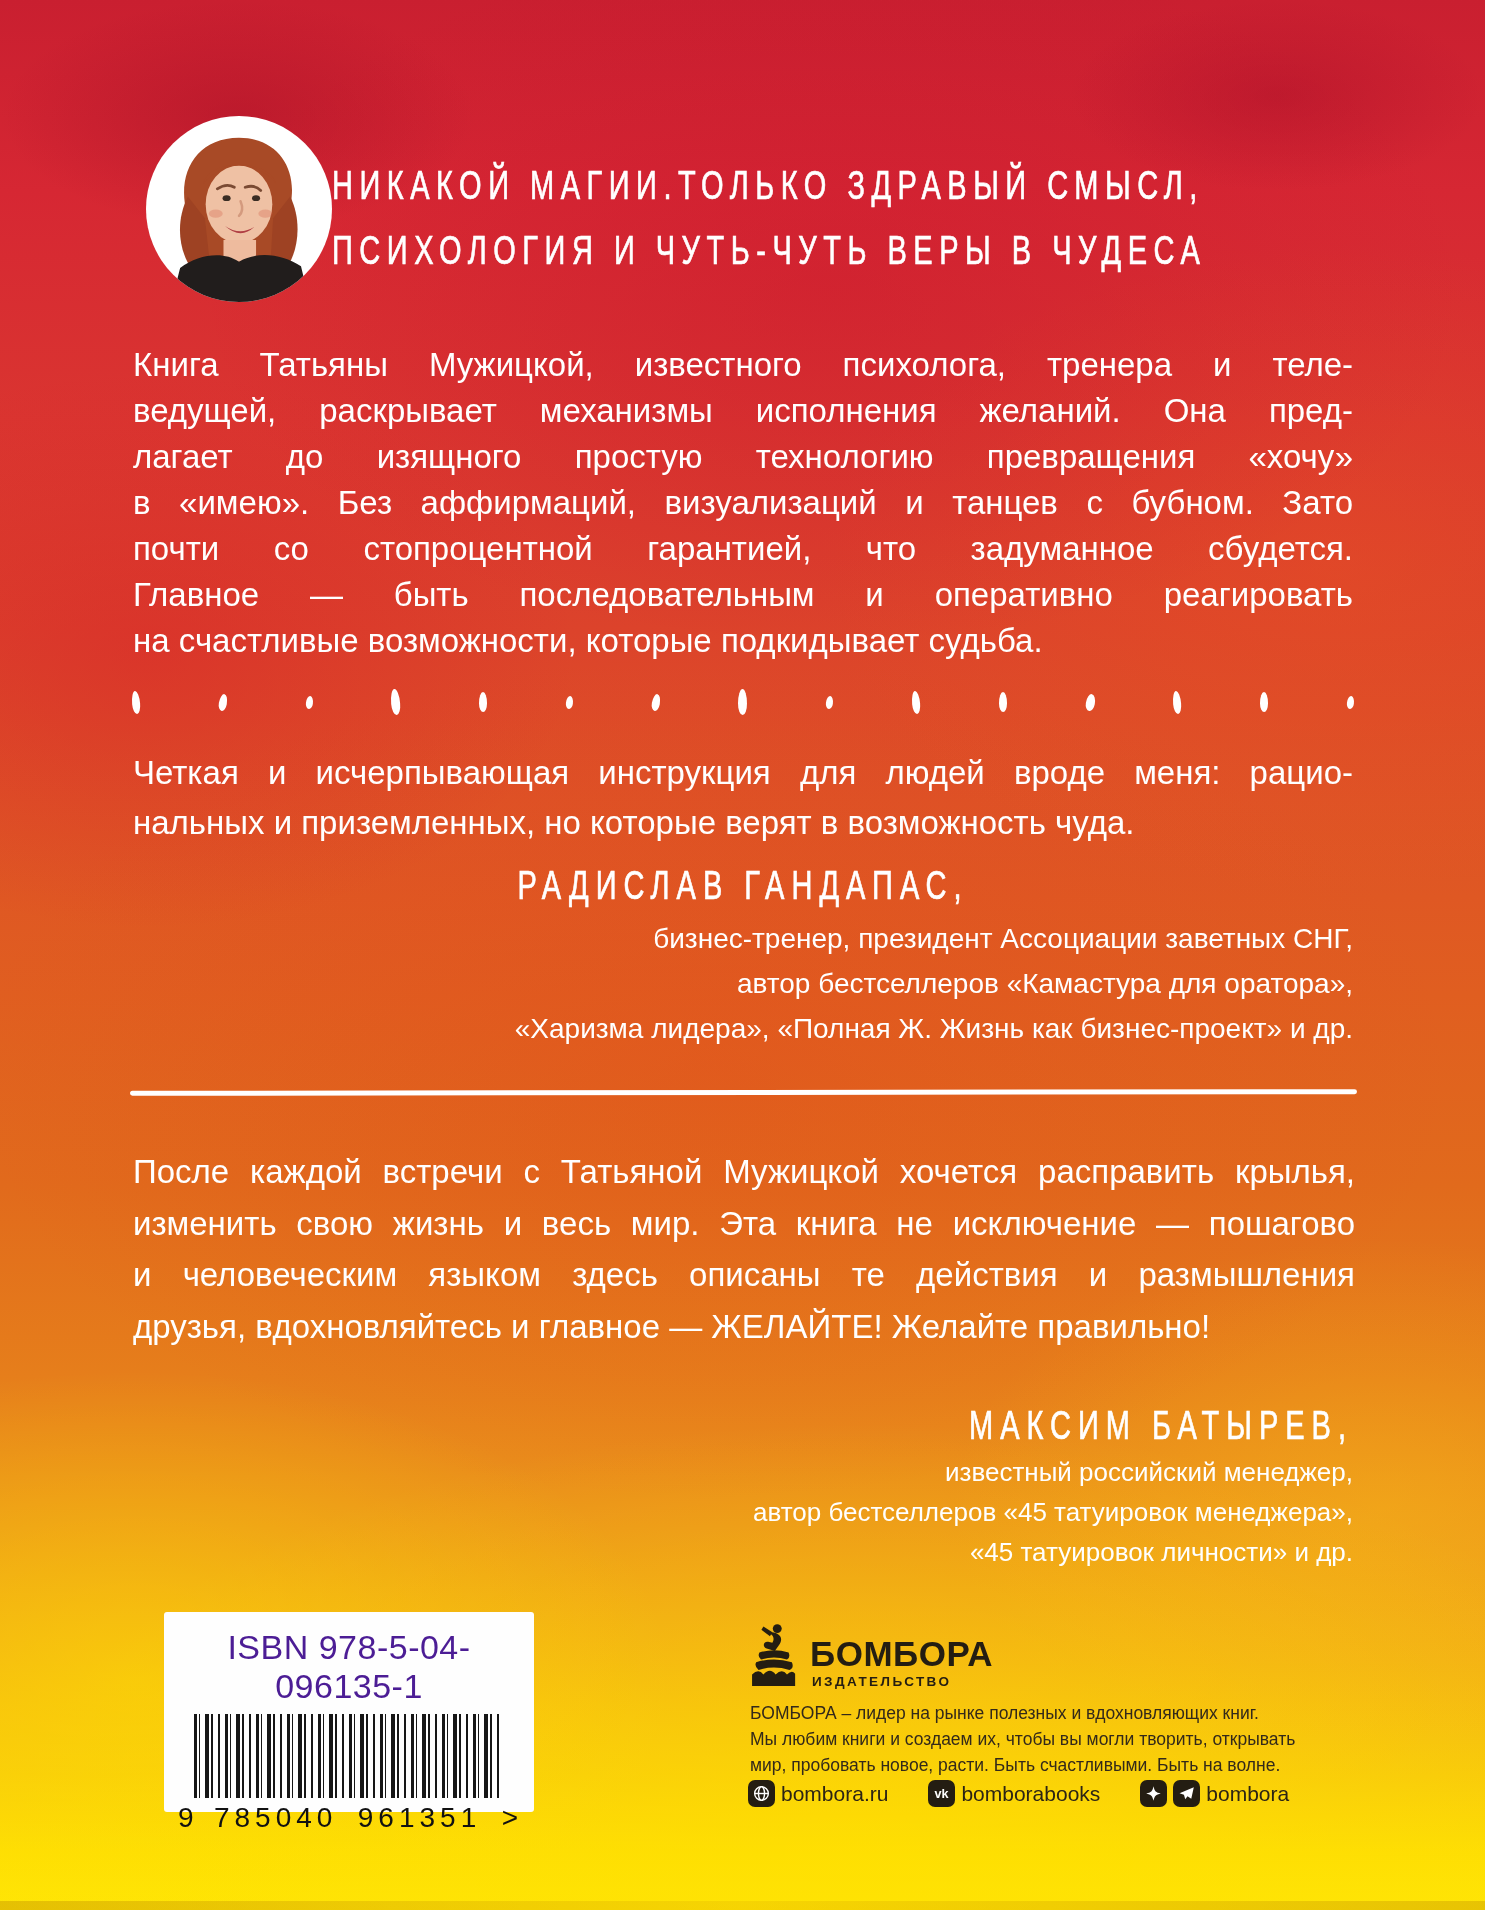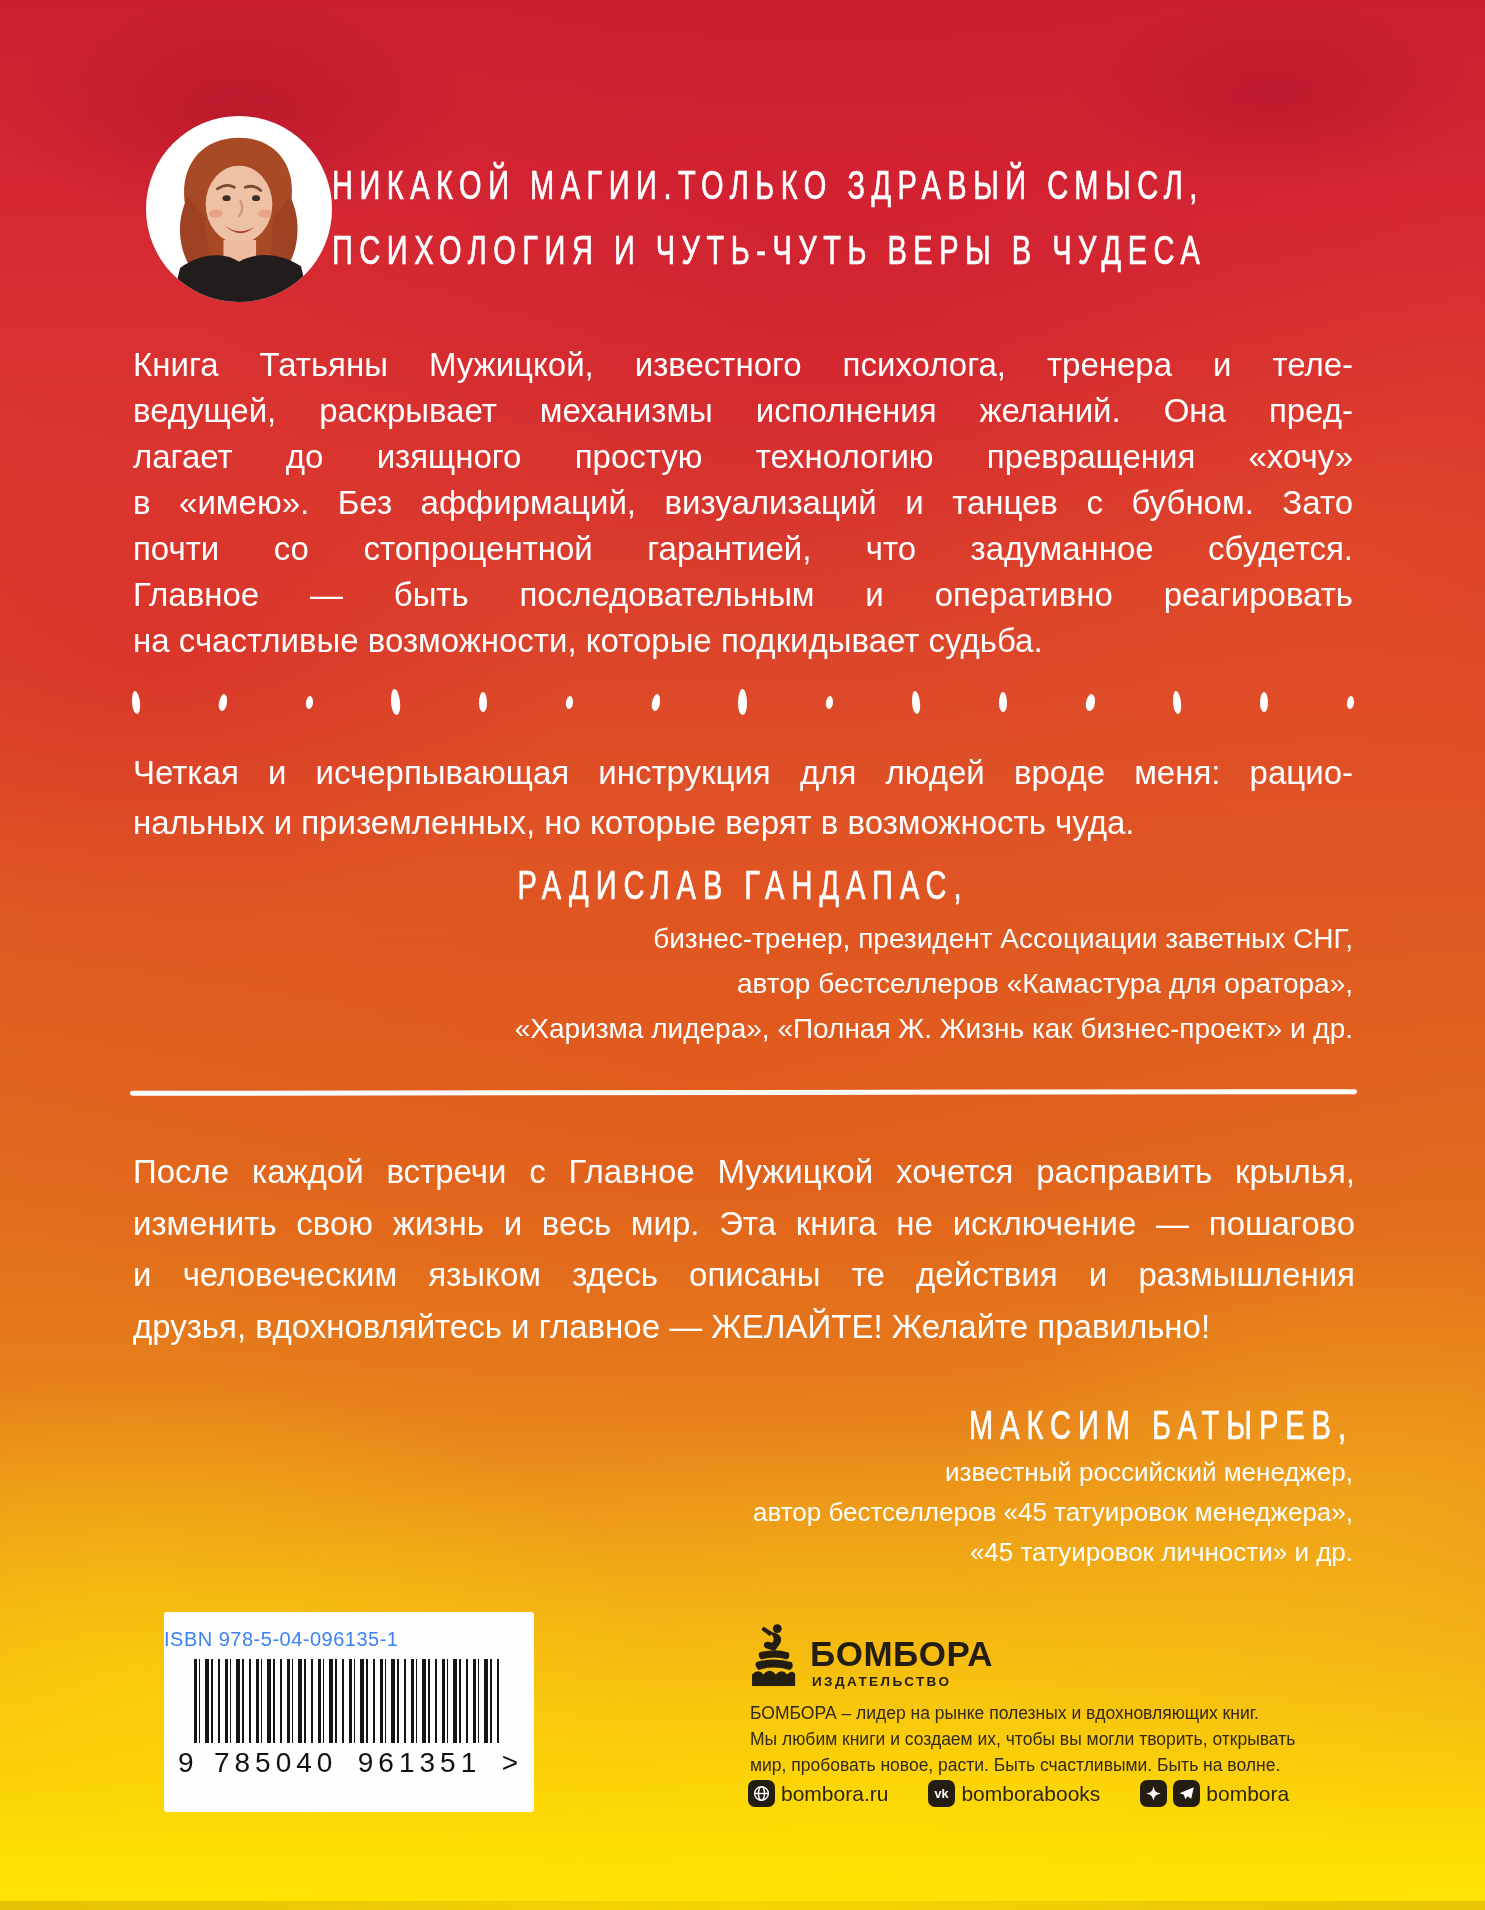--- a/index.html
+++ b/index.html
@@ -63,21 +63,21 @@
 
   .rule{left:130px;top:1090px;width:1227px;height:4.5px;background:#fff;border-radius:3px;transform:rotate(-.08deg);}
 
   .quote2{left:133px;top:1146px;width:1222px;font-size:33px;line-height:51.5px;}
   .quote2 .ln{min-height:51.5px;}
   .author2{left:133px;top:1402px;width:1220px;text-align:right;}
   .creds2{left:133px;top:1452px;width:1220px;font-size:26px;line-height:40px;}
 
   
   .isbn-box{left:164px;top:1612px;width:370px;height:200px;background:#fefefe;border-radius:3px;color:#1d1d1d;}
-  .isbn-label{margin-top:16px;text-align:left;font-size:20px;letter-spacing:.5px;color:#3b82f6;}
+  .isbn-label{margin-top:16px;text-align:center;font-size:34px;letter-spacing:.5px;color:#4c1d95;}
   .barcode{margin:8px 30px 0;height:84px;
     background:repeating-linear-gradient(90deg,
       #161616 0 3px,#fefefe 3px 5px,#161616 5px 6px,#fefefe 6px 11px,
       #161616 11px 15px,#fefefe 15px 17px,#161616 17px 19px,#fefefe 19px 24px,
       #161616 24px 26px,#fefefe 26px 31px);}
   .digits{display:flex;justify-content:space-between;align-items:flex-start;margin:4px 16px 0 14px;font-size:28px;color:#111;}
   .digits .grp{letter-spacing:5px;}
 
   
   .pub-logo{left:748px;top:1622px;width:52px;height:66px;}
@@ -164,21 +164,21 @@
   </div>
   <div class="abs creds creds1">
       <div class="ln">бизнес-тренер, президент Ассоциации заветных СНГ,</div>
       <div class="ln">автор бестселлеров «Камастура для оратора»,</div>
       <div class="ln">«Харизма лидера», «Полная Ж. Жизнь как бизнес-проект» и др.</div>
     </div>
 
   <div class="abs rule"></div>
 
   <div class="abs quote2 bodytext justified">
-      <div class="ln">После каждой встречи с Главное Мужицкой хочется расправить крылья,</div>
+      <div class="ln">После каждой встречи с Татьяной Мужицкой хочется расправить крылья,</div>
       <div class="ln">изменить свою жизнь и весь мир. Эта книга не исключение — пошагово</div>
       <div class="ln">и человеческим языком здесь описаны те действия и размышления</div>
       <div class="ln">друзья, вдохновляйтесь и главное — ЖЕЛАЙТЕ! Желайте правильно!</div>
     </div>
   <div class="abs author2">
     <span class="author-name">МАКСИМ БАТЫРЕВ,</span>
   </div>
   <div class="abs creds creds2">
       <div class="ln">известный российский менеджер,</div>
       <div class="ln">автор бестселлеров «45 татуировок менеджера»,</div>

